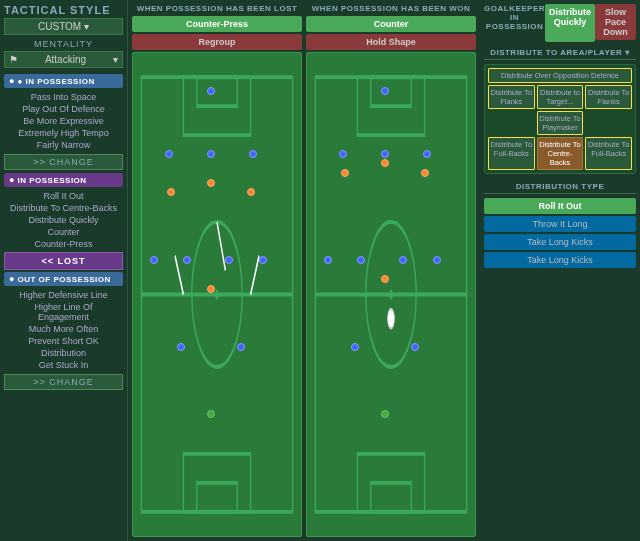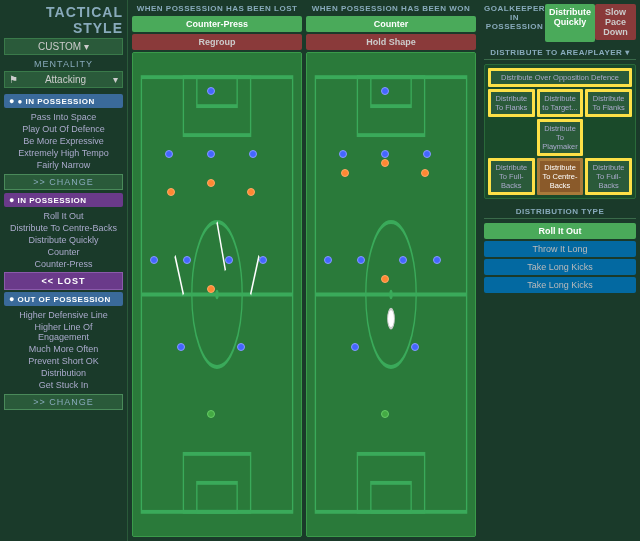--- a/index.html
+++ b/index.html
@@ -23,22 +23,22 @@
     .sidebar {
       width: 128px;
       background: #1a3a2a;
       display: flex;
       flex-direction: column;
       padding: 4px;
       border-right: 1px solid #2a5a3a;
     }
 
     .sidebar-title {
-      text-align: right;
-      font-size: 14px;
+      text-align: left;
+      font-size: 11px;
       font-weight: bold;
       color: #8ab;
       letter-spacing: 1px;
       margin-bottom: 2px;
     }
 
     .tactical-style-value {
       background: #2a5a3a;
       text-align: center;
       font-size: 10px;
@@ -234,21 +234,21 @@
       border: 1px solid #2a6a3a;
       border-radius: 2px;
     }
 
     .dist-cell {
       background: #2a5a3a;
       font-size: 7.5px;
       color: #aac;
       text-align: center;
       padding: 2px 1px;
-      border: 3px solid #fde047;
+      border: 1px solid #fde047;
       border-radius: 1px;
       cursor: pointer;
       line-height: 1.2;
     }
 
     .dist-cell.selected {
       background: #8a5a2a;
       color: #fff;
       border-color: #aa7a3a;
     }

